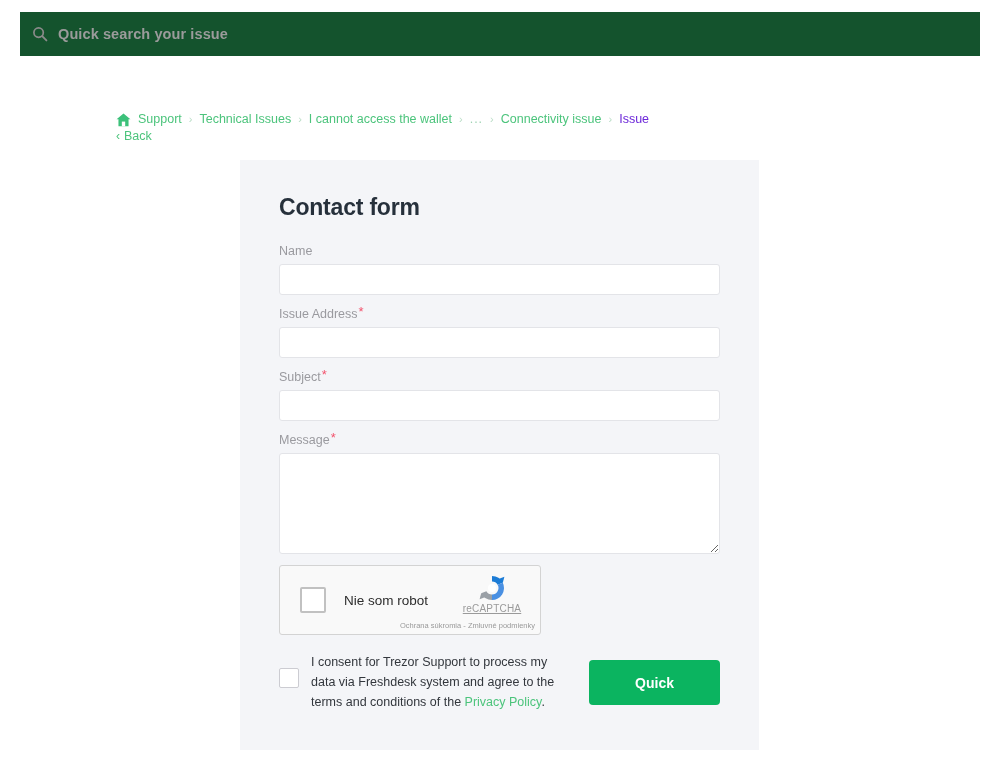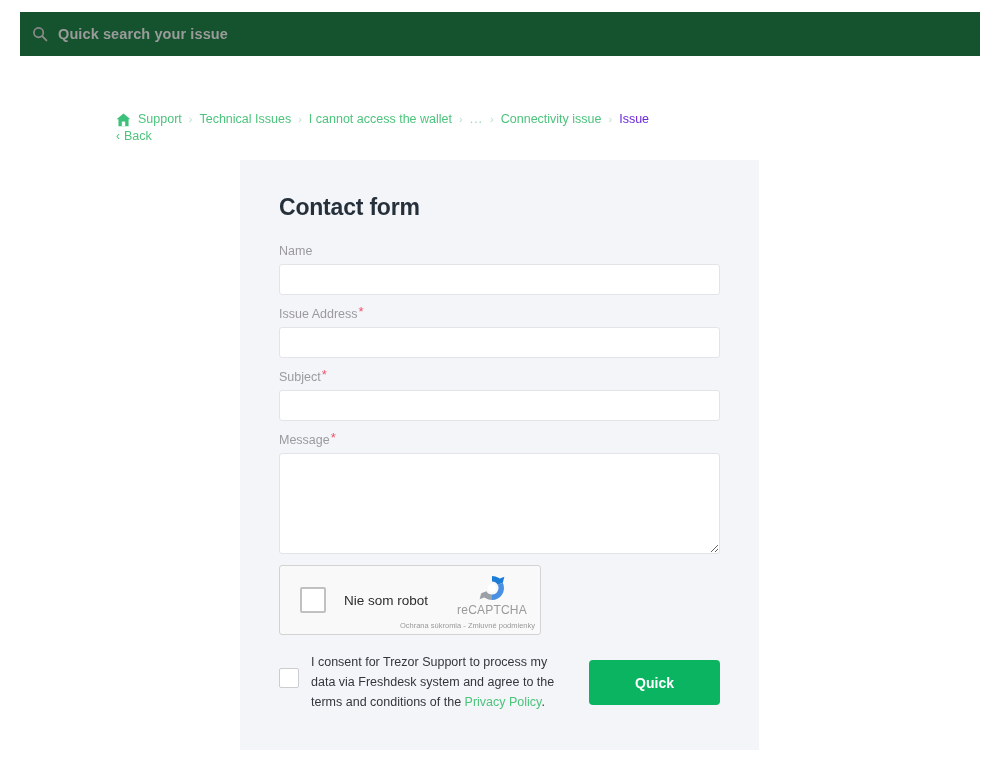--- a/index.html
+++ b/index.html
@@ -167,24 +167,25 @@
   }
   .captcha-brand {
     position: absolute;
     right: 9px;
     top: 6px;
     width: 78px;
     text-align: center;
   }
   .captcha-logo { width: 32px; height: 32px; display: block; margin: 0 auto; }
   .captcha-brand-name {
-    font-size: 12px;
+    font-size: 10px;
     color: #9a9a9a;
     letter-spacing: 0.2px;
     margin-top: -1px;
+    text-decoration: underline;
   }
   .captcha-terms {
     position: absolute;
     right: 5px;
     bottom: 4px;
     font-size: 7.5px;
     color: #9a9a9a;
     white-space: nowrap;
   }
 

